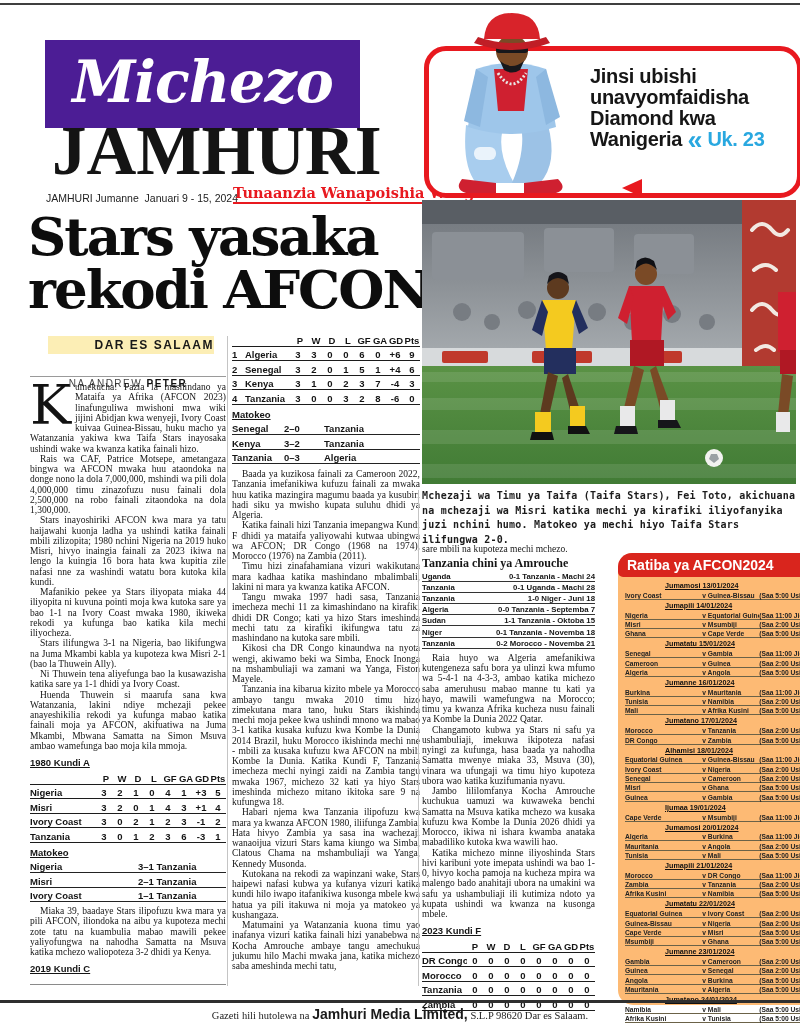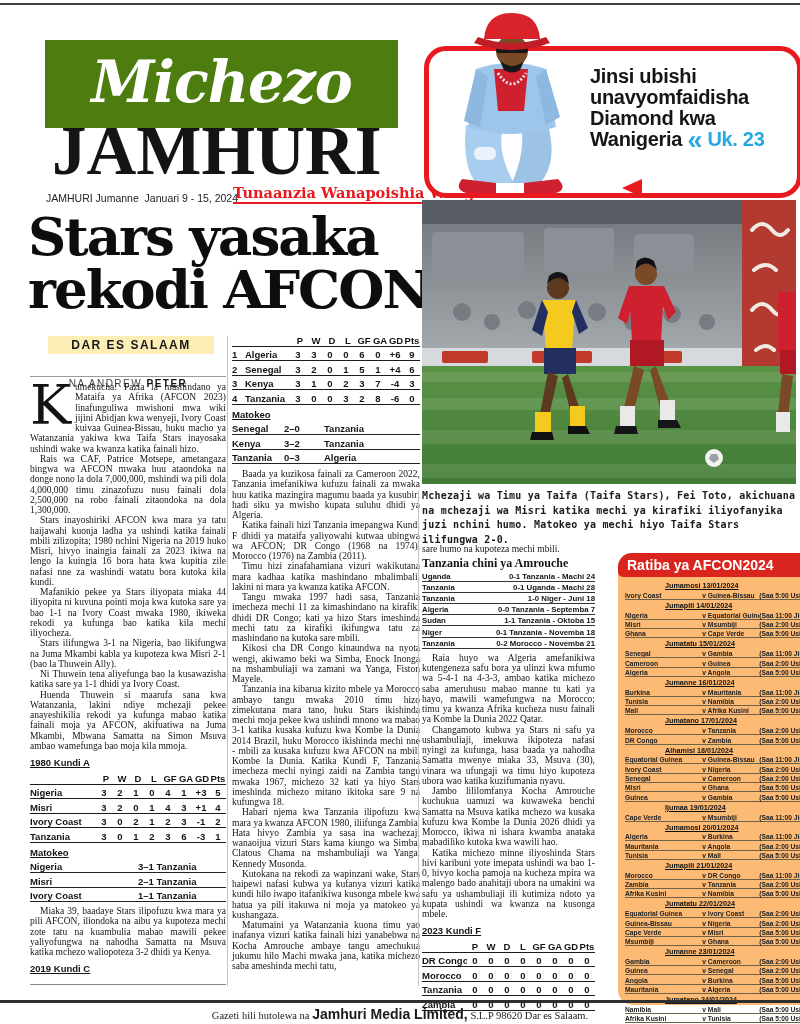--- a/index.html
+++ b/index.html
@@ -4,21 +4,21 @@
 <style>
   html,body{margin:0;padding:0;background:#e9e9e9;}
   #page{position:relative;width:800px;height:1024px;background:#fff;overflow:hidden;
         font-family:"Liberation Serif",serif;color:#111;margin:0 auto;}
   .abs{position:absolute;}
 
   
   #rule-top{top:3px;left:0;width:800px;height:2px;background:#3f3f3f;}
 
   
-  #masthead-red{left:45px;top:40px;width:353px;height:88px;background:#4d7c0f;
+  #masthead-red{left:45px;top:40px;width:315px;height:88px;background:#4c1d95;
      display:flex;align-items:center;justify-content:center;}
   #logo-michezo{font-family:"DejaVu Serif",serif;font-style:italic;font-weight:bold;
      font-size:57px;color:#fff;letter-spacing:-1px;padding-bottom:6px;}
   #logo-jamhuri{left:52px;top:116px;width:400px;font-family:"Liberation Serif",serif;
      font-weight:bold;font-size:69px;line-height:70px;color:#141414;letter-spacing:0px;white-space:nowrap;}
   #dateline{left:46px;top:192px;font:10.5px "Liberation Sans",sans-serif;color:#222;white-space:pre;}
   #slogan{left:233px;top:184px;font-family:"DejaVu Serif",serif;font-weight:bold;
      font-size:14.5px;color:#e8191f;border-bottom:2.5px solid #e8191f;padding-bottom:1px;}
 
   
@@ -27,21 +27,21 @@
      border-bottom:9px solid transparent;border-right:20px solid #e8191f;z-index:4;}
   #promo-photo{left:428px;top:5px;z-index:3;}
   #promo-text{left:590px;top:66px;width:202px;font:bold 20px/21px "Liberation Sans",sans-serif;
      color:#161616;letter-spacing:-0.3px;z-index:3;}
   #promo-text .blue{color:#29a8e0;white-space:nowrap;}
   #promo-text .chev{font-size:27px;line-height:18px;vertical-align:-3px;font-weight:bold;}
 
   
   #headline{left:28px;top:210px;width:402px;font-family:"DejaVu Serif",serif;font-weight:bold;
      font-size:53px;line-height:53px;color:#0d0d0d;letter-spacing:-2px;}
-  #loc-band{left:48px;top:336px;width:166px;height:18px;background:#fceeb5;text-align:center;
+  #loc-band{left:48px;top:336px;width:166px;height:18px;background:#fceeb5;text-align:right;
      font:bold 12px/18px "Liberation Sans",sans-serif;letter-spacing:1.5px;color:#181818;}
   #byline{left:30px;top:378px;width:196px;text-align:center;
      font:10px "Liberation Sans",sans-serif;letter-spacing:1.5px;color:#444;}
   #byline b{color:#111;}
   #byline-rule{left:30px;top:376px;width:196px;height:1px;background:#9a9a9a;}
 
   
   .bodycol{font-size:9.5px;line-height:10.25px;text-align:justify;color:#151515;}
   #col-left{left:30px;top:382px;width:196px;}
   #col-mid{left:232px;top:331px;width:188px;}
@@ -442,21 +442,21 @@
         <path d="M360 174 L356 214 L366 216 L371 176 Z" fill="#7a4a26"></path>
         <rect x="354" y="212" width="14" height="20" fill="#e9e9ea"></rect>
       </g>
       <circle cx="292" cy="258" r="9" fill="#f2f2f0"></circle>
       <path d="M289 254 l6 0 l2 5 l-5 4 l-5 -4 z" fill="#9aa0a4"></path>
     </svg>
   </div>
   <div class="abs" id="caption">Mchezaji wa Timu ya Taifa (Taifa Stars), Fei Toto, akichuana na mchezaji wa Misri katika mechi ya kirafiki iliyofanyika juzi nchini humo. Matokeo ya mechi hiyo Taifa Stars ilifungwa 2-0.</div>
 
   <div class="abs bodycol" id="col-right">
-    <p class="lead">sare humo na kupoteza mechi mbili.</p>
+    <p class="lead">sare mbili na kupoteza mechi mchezo.</p>
     <div class="am-title">Tanzania chini ya Amrouche</div>
 
       <div class="am-row">
         <span class="am-h">Uganda</span>
         <span class="am-r">0-1 Tanzania - Machi 24</span>
       </div>
 
       <div class="am-row">
         <span class="am-h">Tanzania</span>
         <span class="am-r">0-1 Uganda - Machi 28</span>

